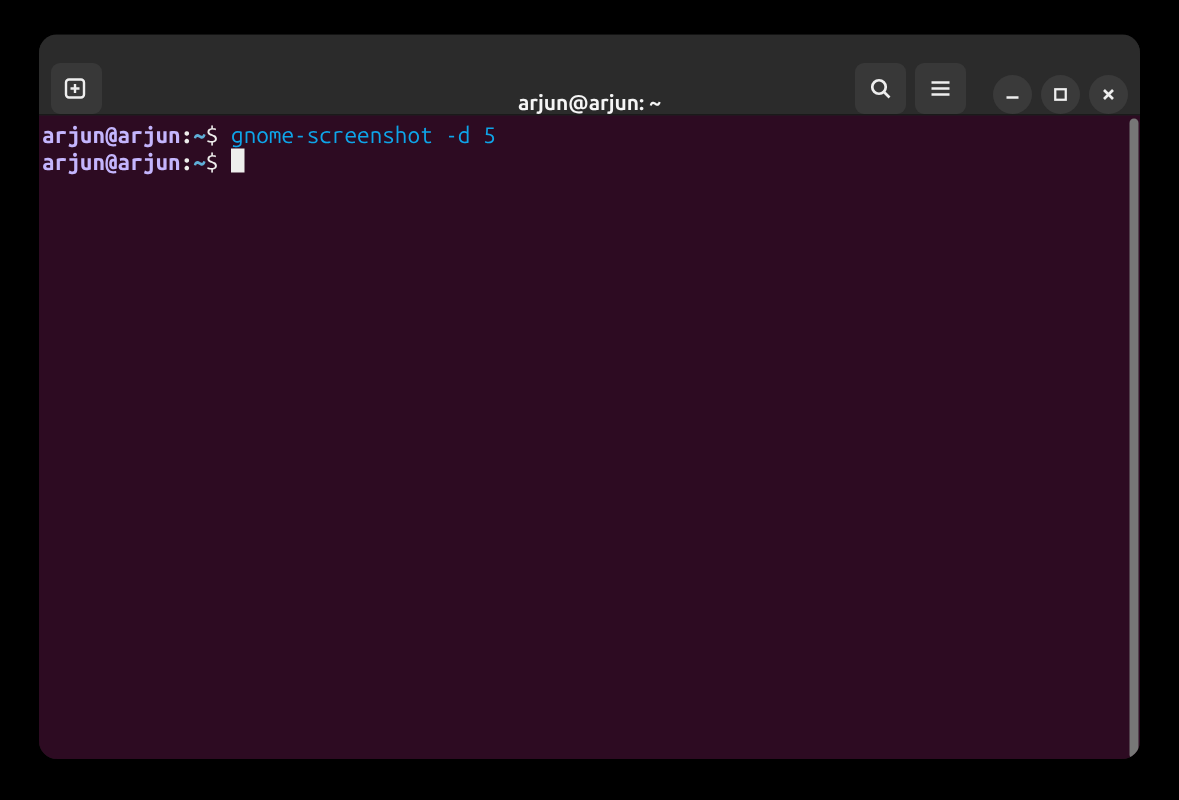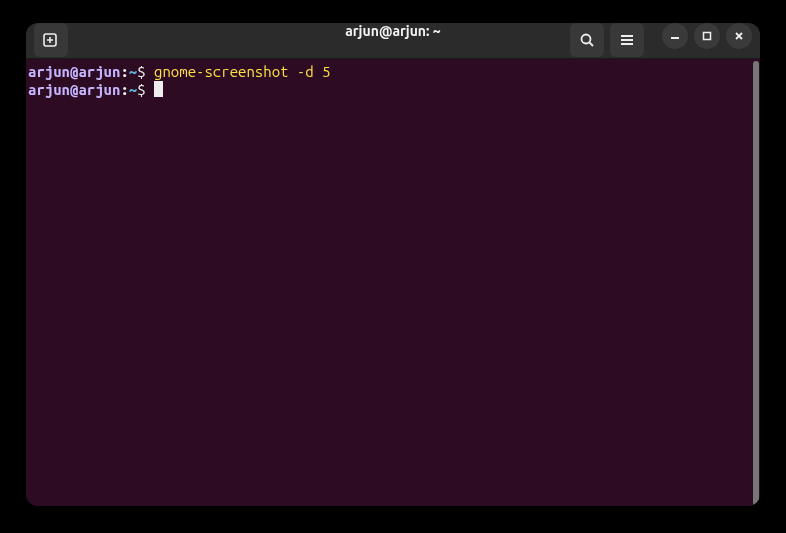--- a/index.html
+++ b/index.html
@@ -17,24 +17,24 @@
     width: 734px;
     height: 483px;
     background: #1a1a1a;
     border-radius: 12px;
     display: flex;
     flex-direction: column;
     overflow: hidden;
     box-shadow: 0 0 0 1px rgba(0,0,0,0.5);
   }
   .titlebar {
-    height: 36px;
+    height: 54px;
     background: #2b2b2b;
     display: flex;
-    align-items: flex-start;
+    align-items: flex-end;
     padding: 0 8px;
     gap: 6px;
     border-bottom: 1px solid #1a1a1a;
   }
   .tb-btn {
     width: 34px;
     height: 34px;
     border-radius: 6px;
     background: #383838;
     display: flex;
@@ -89,21 +89,21 @@
     background: #777;
     border-radius: 3px;
     flex: 1;
     max-height: 100%;
   }
   .line { display: block; }
   .user { color: #c4b5fd; font-weight: bold; }
   .colon { color: #eeeeec; font-weight: bold;}
   .path { color: #5fafd7; font-weight: bold;}
   .dollar { color: #eeeeec; }
-  .cmd { color: #fde047; }
+  .cmd { color: #0ea5e9; }
   .cursor {
     display: inline-block;
     width: 9px;
     height: 16px;
     background: #eeeeec;
     vertical-align: -2px;
   }
   svg { display: block; }
 </style>
 </head>

